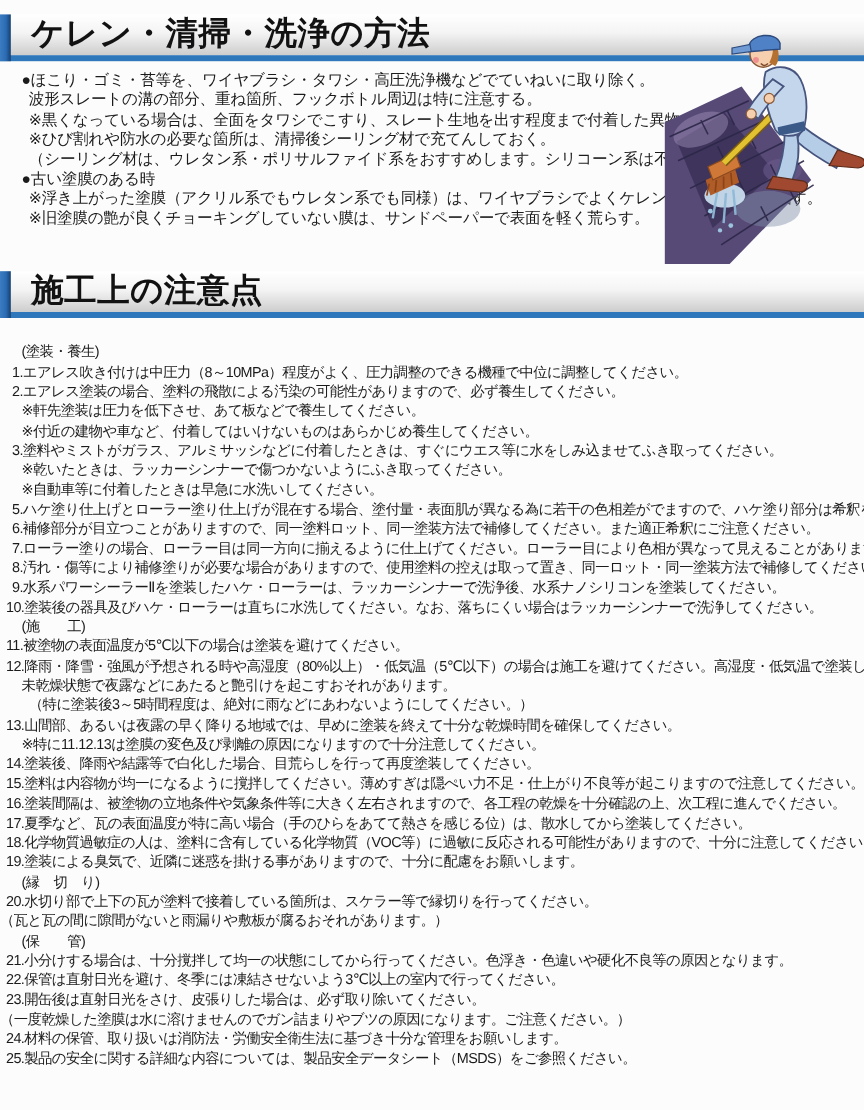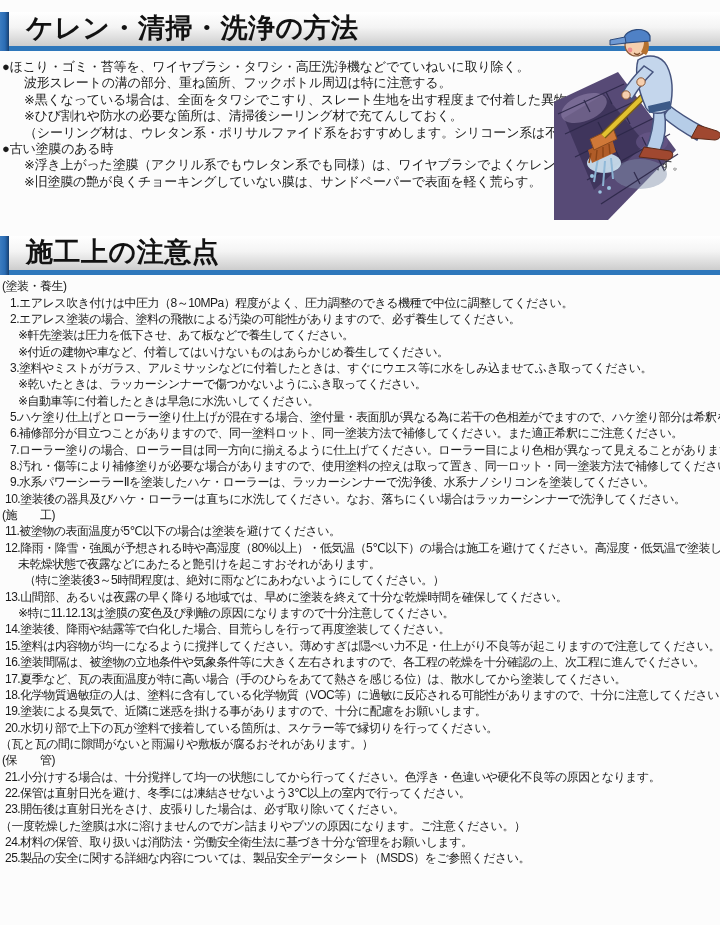--- a/index.html
+++ b/index.html
@@ -18,28 +18,28 @@
   .accent-bar{
     position:absolute;left:0;top:0;bottom:-5px;width:9px;
     background:linear-gradient(90deg,#3c7cc0 0%,var(--accent-bar,#2a6cb4) 55%,#173f70 100%);
   }
   .section-title{
     font-size:27px;font-weight:700;padding-left:26px;color:#121212;
     letter-spacing:0.5px;white-space:nowrap;
   }
   .text-block{position:relative;z-index:0;}
   .sec1-lines{margin-top:8px;}
-  .sec2-header{margin-top:46px;}
-  .sec2-lines{margin-top:3px;}
+  .sec2-header{margin-top:36px;}
+  .sec2-lines{margin-top:20px;}
   .line{
     white-space:nowrap;overflow:hidden;color:var(--text,#1b1b1b);
   }
   .sec1-lines .line{font-size:13px;line-height:16.4px;letter-spacing:-0.2px;}
   .sec2-lines .line{font-size:12px;line-height:16.35px;letter-spacing:-0.5px;}
-  .ind0{padding-left:2px;}
+  .ind0{padding-left:18px;}
   .ind1{padding-left:10px;}
   .ind2{padding-left:5px;}
   .ind3{padding-left:24px;}
   .ind4{padding-left:18px;}
   .ind5{}
   .illustration{
     position:absolute;top:22px;right:0;width:168px;height:198px;z-index:2;
   }
   .illustration svg{display:block;width:100%;height:100%;}
 </style>
@@ -159,20 +159,21 @@
       <div class="line ind4">未乾燥状態で夜露などにあたると艶引けを起こすおそれがあります。</div>
       <div class="line ind3">（特に塗装後3～5時間程度は、絶対に雨などにあわないようにしてください。）</div>
       <div class="line ind2">13.山間部、あるいは夜露の早く降りる地域では、早めに塗装を終えて十分な乾燥時間を確保してください。</div>
       <div class="line ind4">※特に11.12.13は塗膜の変色及び剥離の原因になりますので十分注意してください。</div>
       <div class="line ind2">14.塗装後、降雨や結露等で白化した場合、目荒らしを行って再度塗装してください。</div>
       <div class="line ind2">15.塗料は内容物が均一になるように撹拌してください。薄めすぎは隠ぺい力不足・仕上がり不良等が起こりますので注意してください。</div>
       <div class="line ind2">16.塗装間隔は、被塗物の立地条件や気象条件等に大きく左右されますので、各工程の乾燥を十分確認の上、次工程に進んでください。</div>
       <div class="line ind2">17.夏季など、瓦の表面温度が特に高い場合（手のひらをあてて熱さを感じる位）は、散水してから塗装してください。</div>
       <div class="line ind2">18.化学物質過敏症の人は、塗料に含有している化学物質（VOC等）に過敏に反応される可能性がありますので、十分に注意してください。</div>
       <div class="line ind2">19.塗装による臭気で、近隣に迷惑を掛ける事がありますので、十分に配慮をお願いします。</div>
+      <div class="line ind0">(縁　切　り)</div>
       <div class="line ind2">20.水切り部で上下の瓦が塗料で接着している箇所は、スケラー等で縁切りを行ってください。</div>
       <div class="line ind5">（瓦と瓦の間に隙間がないと雨漏りや敷板が腐るおそれがあります。）</div>
       <div class="line ind0">(保　　管)</div>
       <div class="line ind2">21.小分けする場合は、十分撹拌して均一の状態にしてから行ってください。色浮き・色違いや硬化不良等の原因となります。</div>
       <div class="line ind2">22.保管は直射日光を避け、冬季には凍結させないよう3℃以上の室内で行ってください。</div>
       <div class="line ind2">23.開缶後は直射日光をさけ、皮張りした場合は、必ず取り除いてください。</div>
       <div class="line ind5">（一度乾燥した塗膜は水に溶けませんのでガン詰まりやブツの原因になります。ご注意ください。）</div>
       <div class="line ind2">24.材料の保管、取り扱いは消防法・労働安全衛生法に基づき十分な管理をお願いします。</div>
       <div class="line ind2">25.製品の安全に関する詳細な内容については、製品安全データシート（MSDS）をご参照ください。</div>
     </div>

